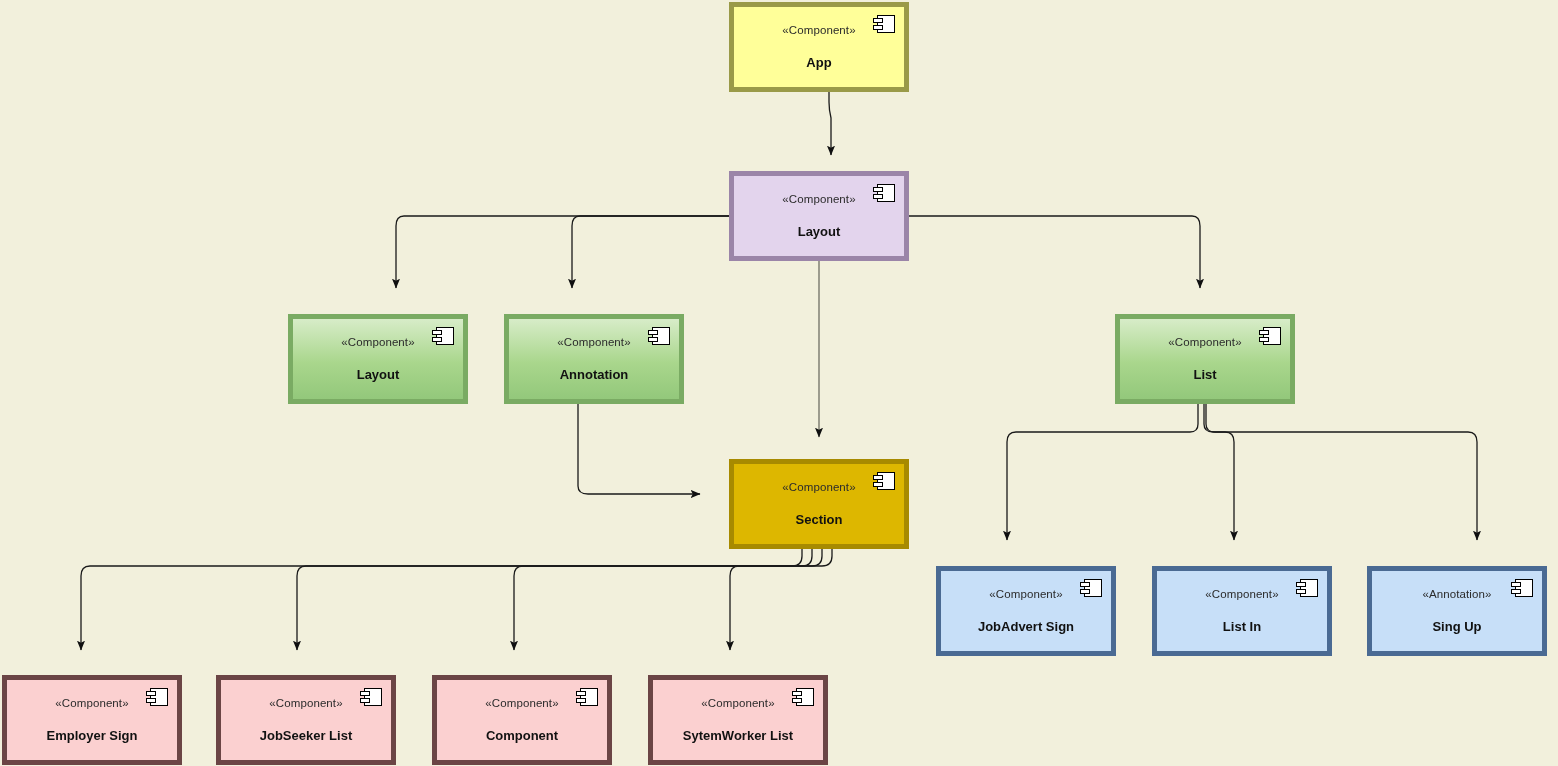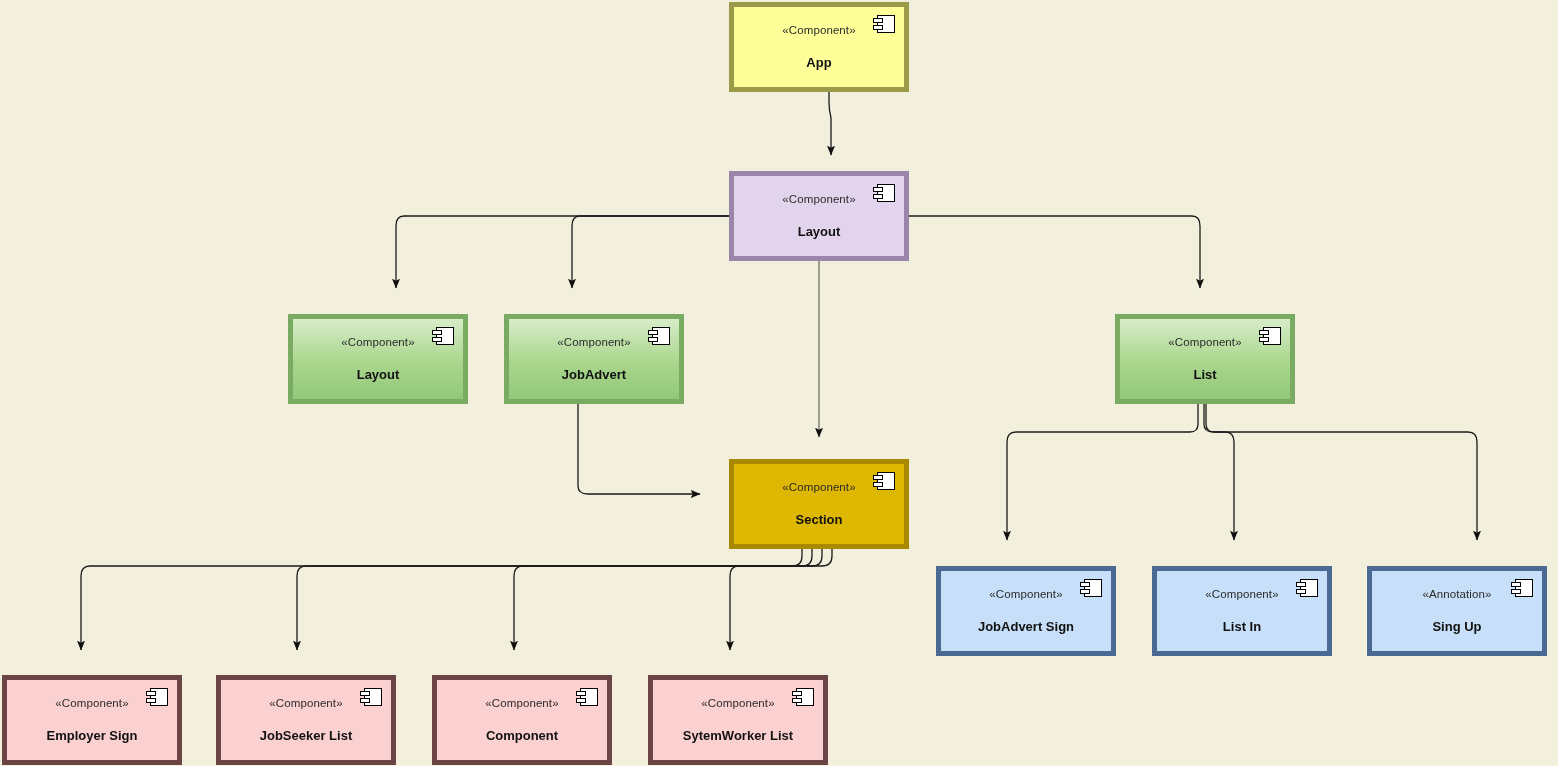--- a/index.html
+++ b/index.html
@@ -136,21 +136,21 @@
         <div class="stereo">«Component»</div>
         <div class="nm">Layout</div>
       </div>
       <div class="node c-green" style="left: 504px; top: 314px; width: 180px; height: 90px;">
         <span class="cicon">
           <span class="body"></span>
           <span class="tab t1"></span>
           <span class="tab t2"></span>
         </span>
         <div class="stereo">«Component»</div>
-        <div class="nm">JobAdvert</div>
+        <div class="nm">Annotation</div>
       </div>
       <div class="node c-green" style="left: 1115px; top: 314px; width: 180px; height: 90px;">
         <span class="cicon">
           <span class="body"></span>
           <span class="tab t1"></span>
           <span class="tab t2"></span>
         </span>
         <div class="stereo">«Component»</div>
         <div class="nm">List</div>
       </div>

